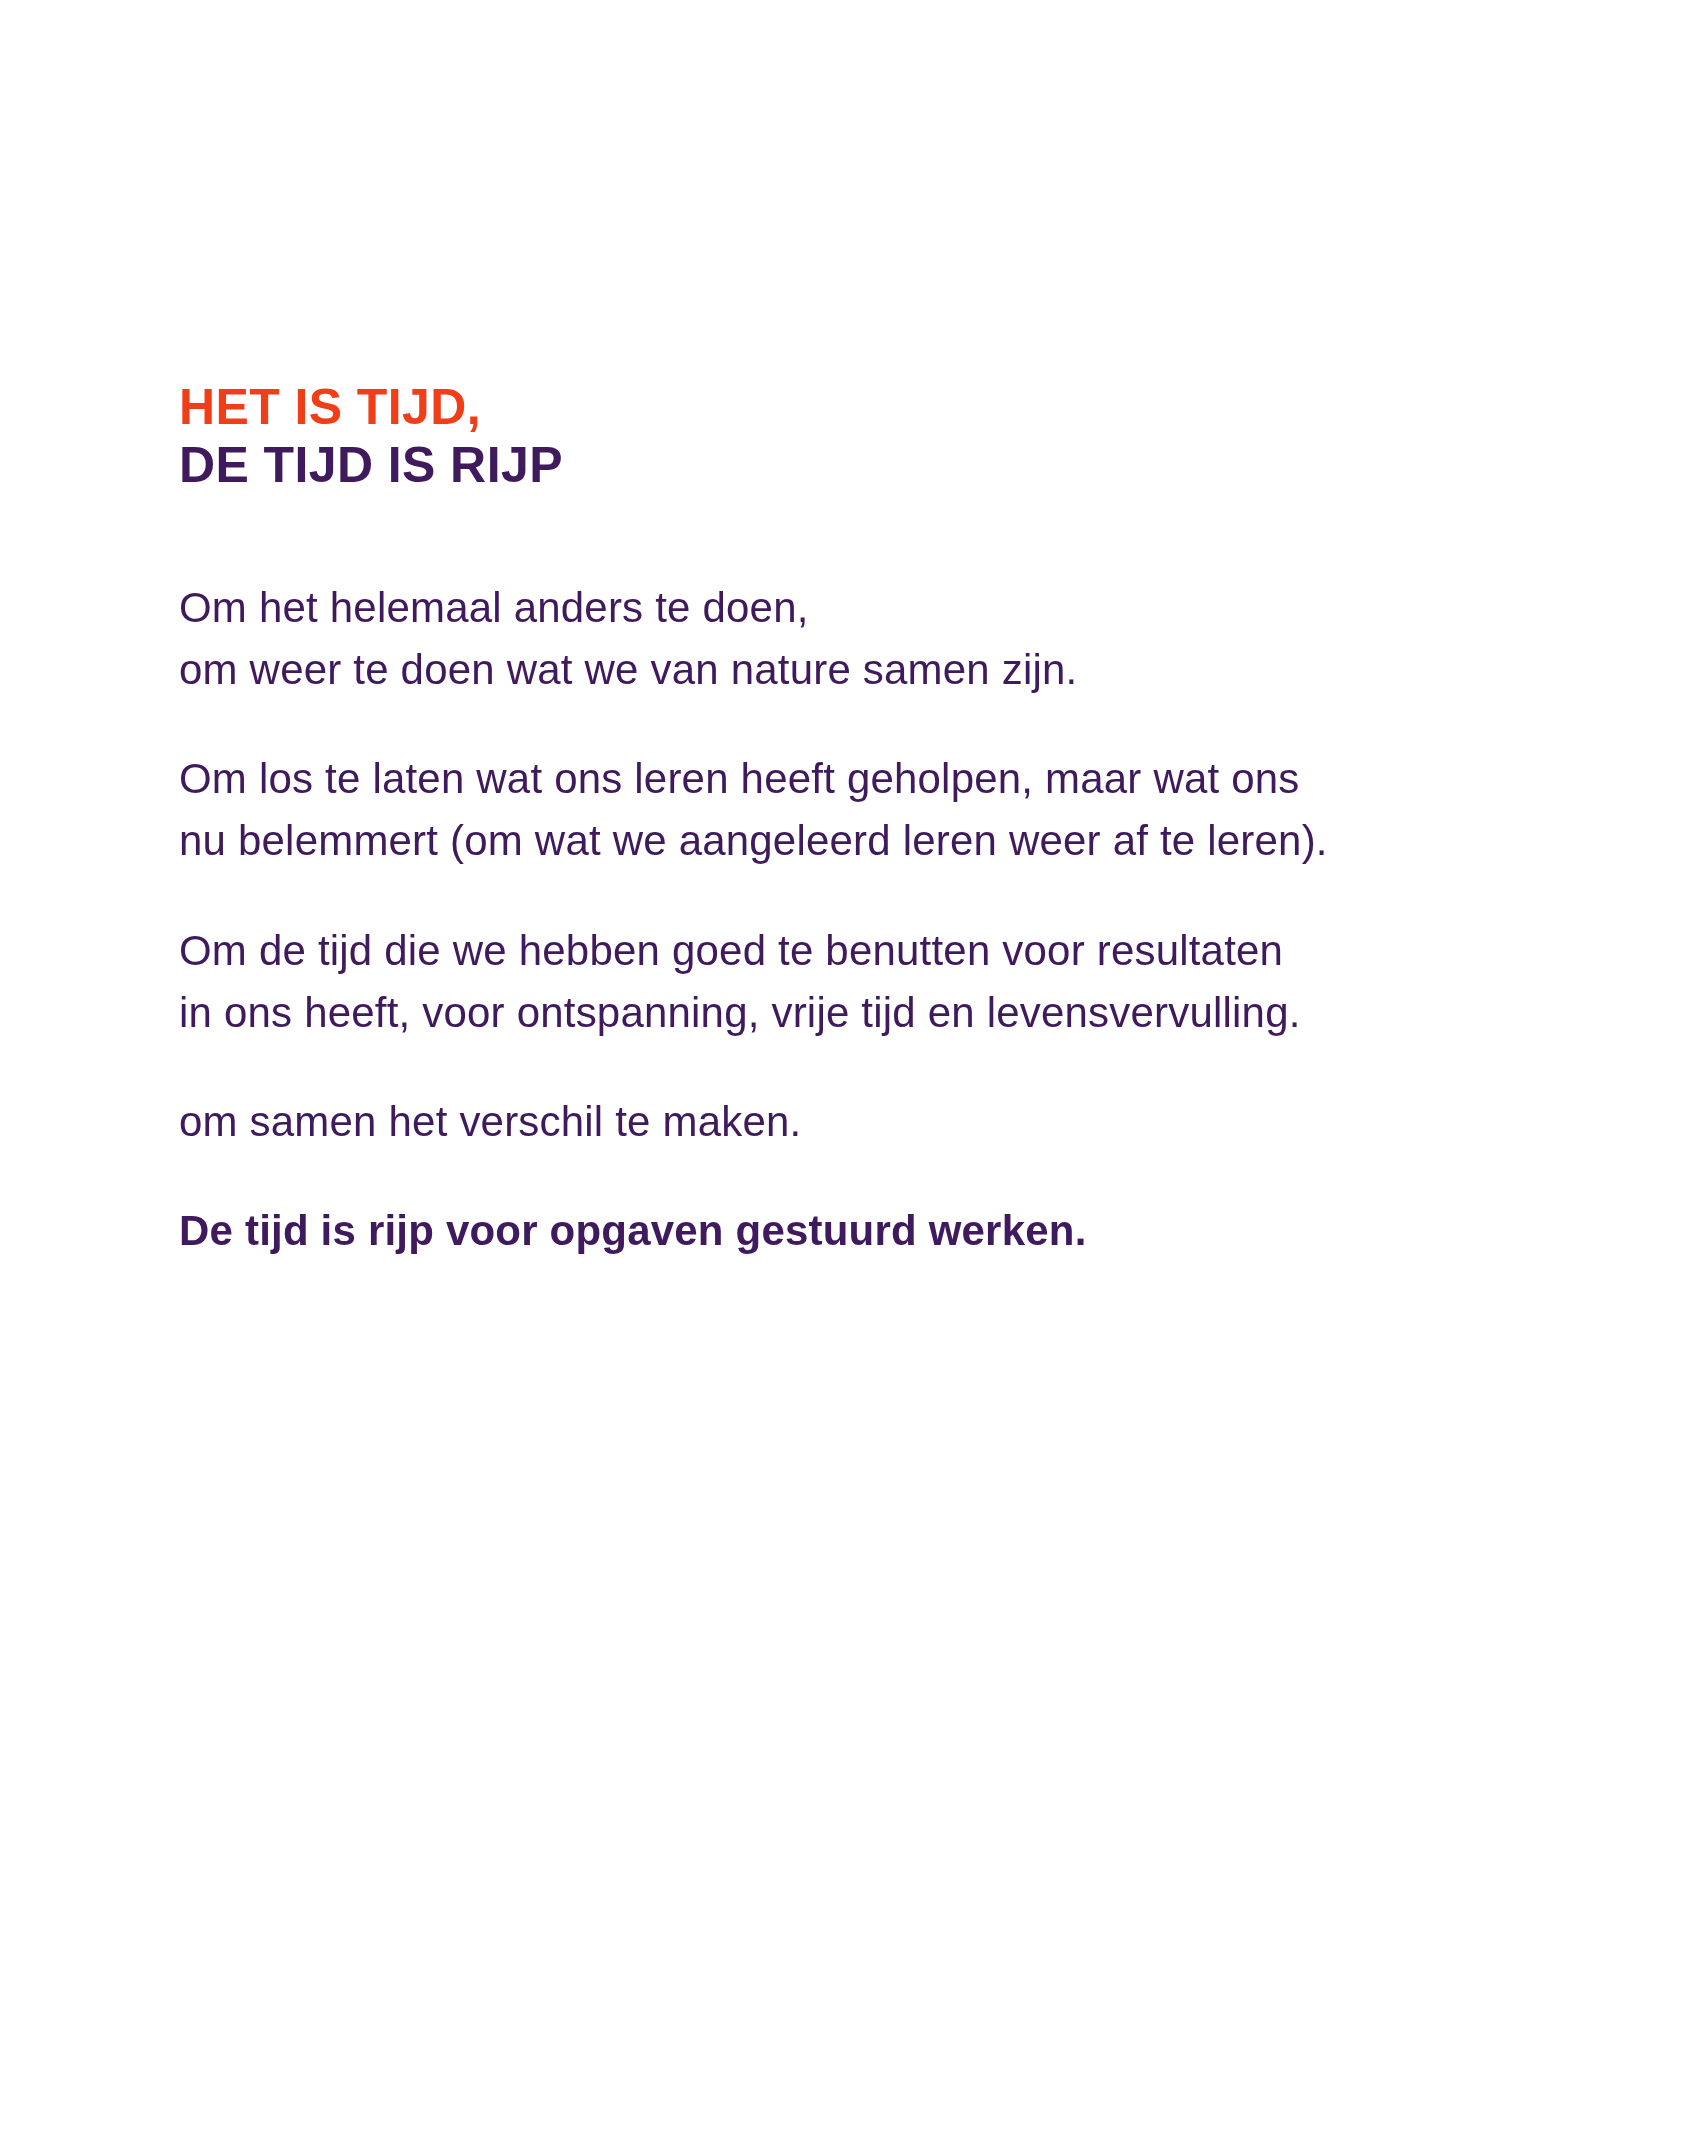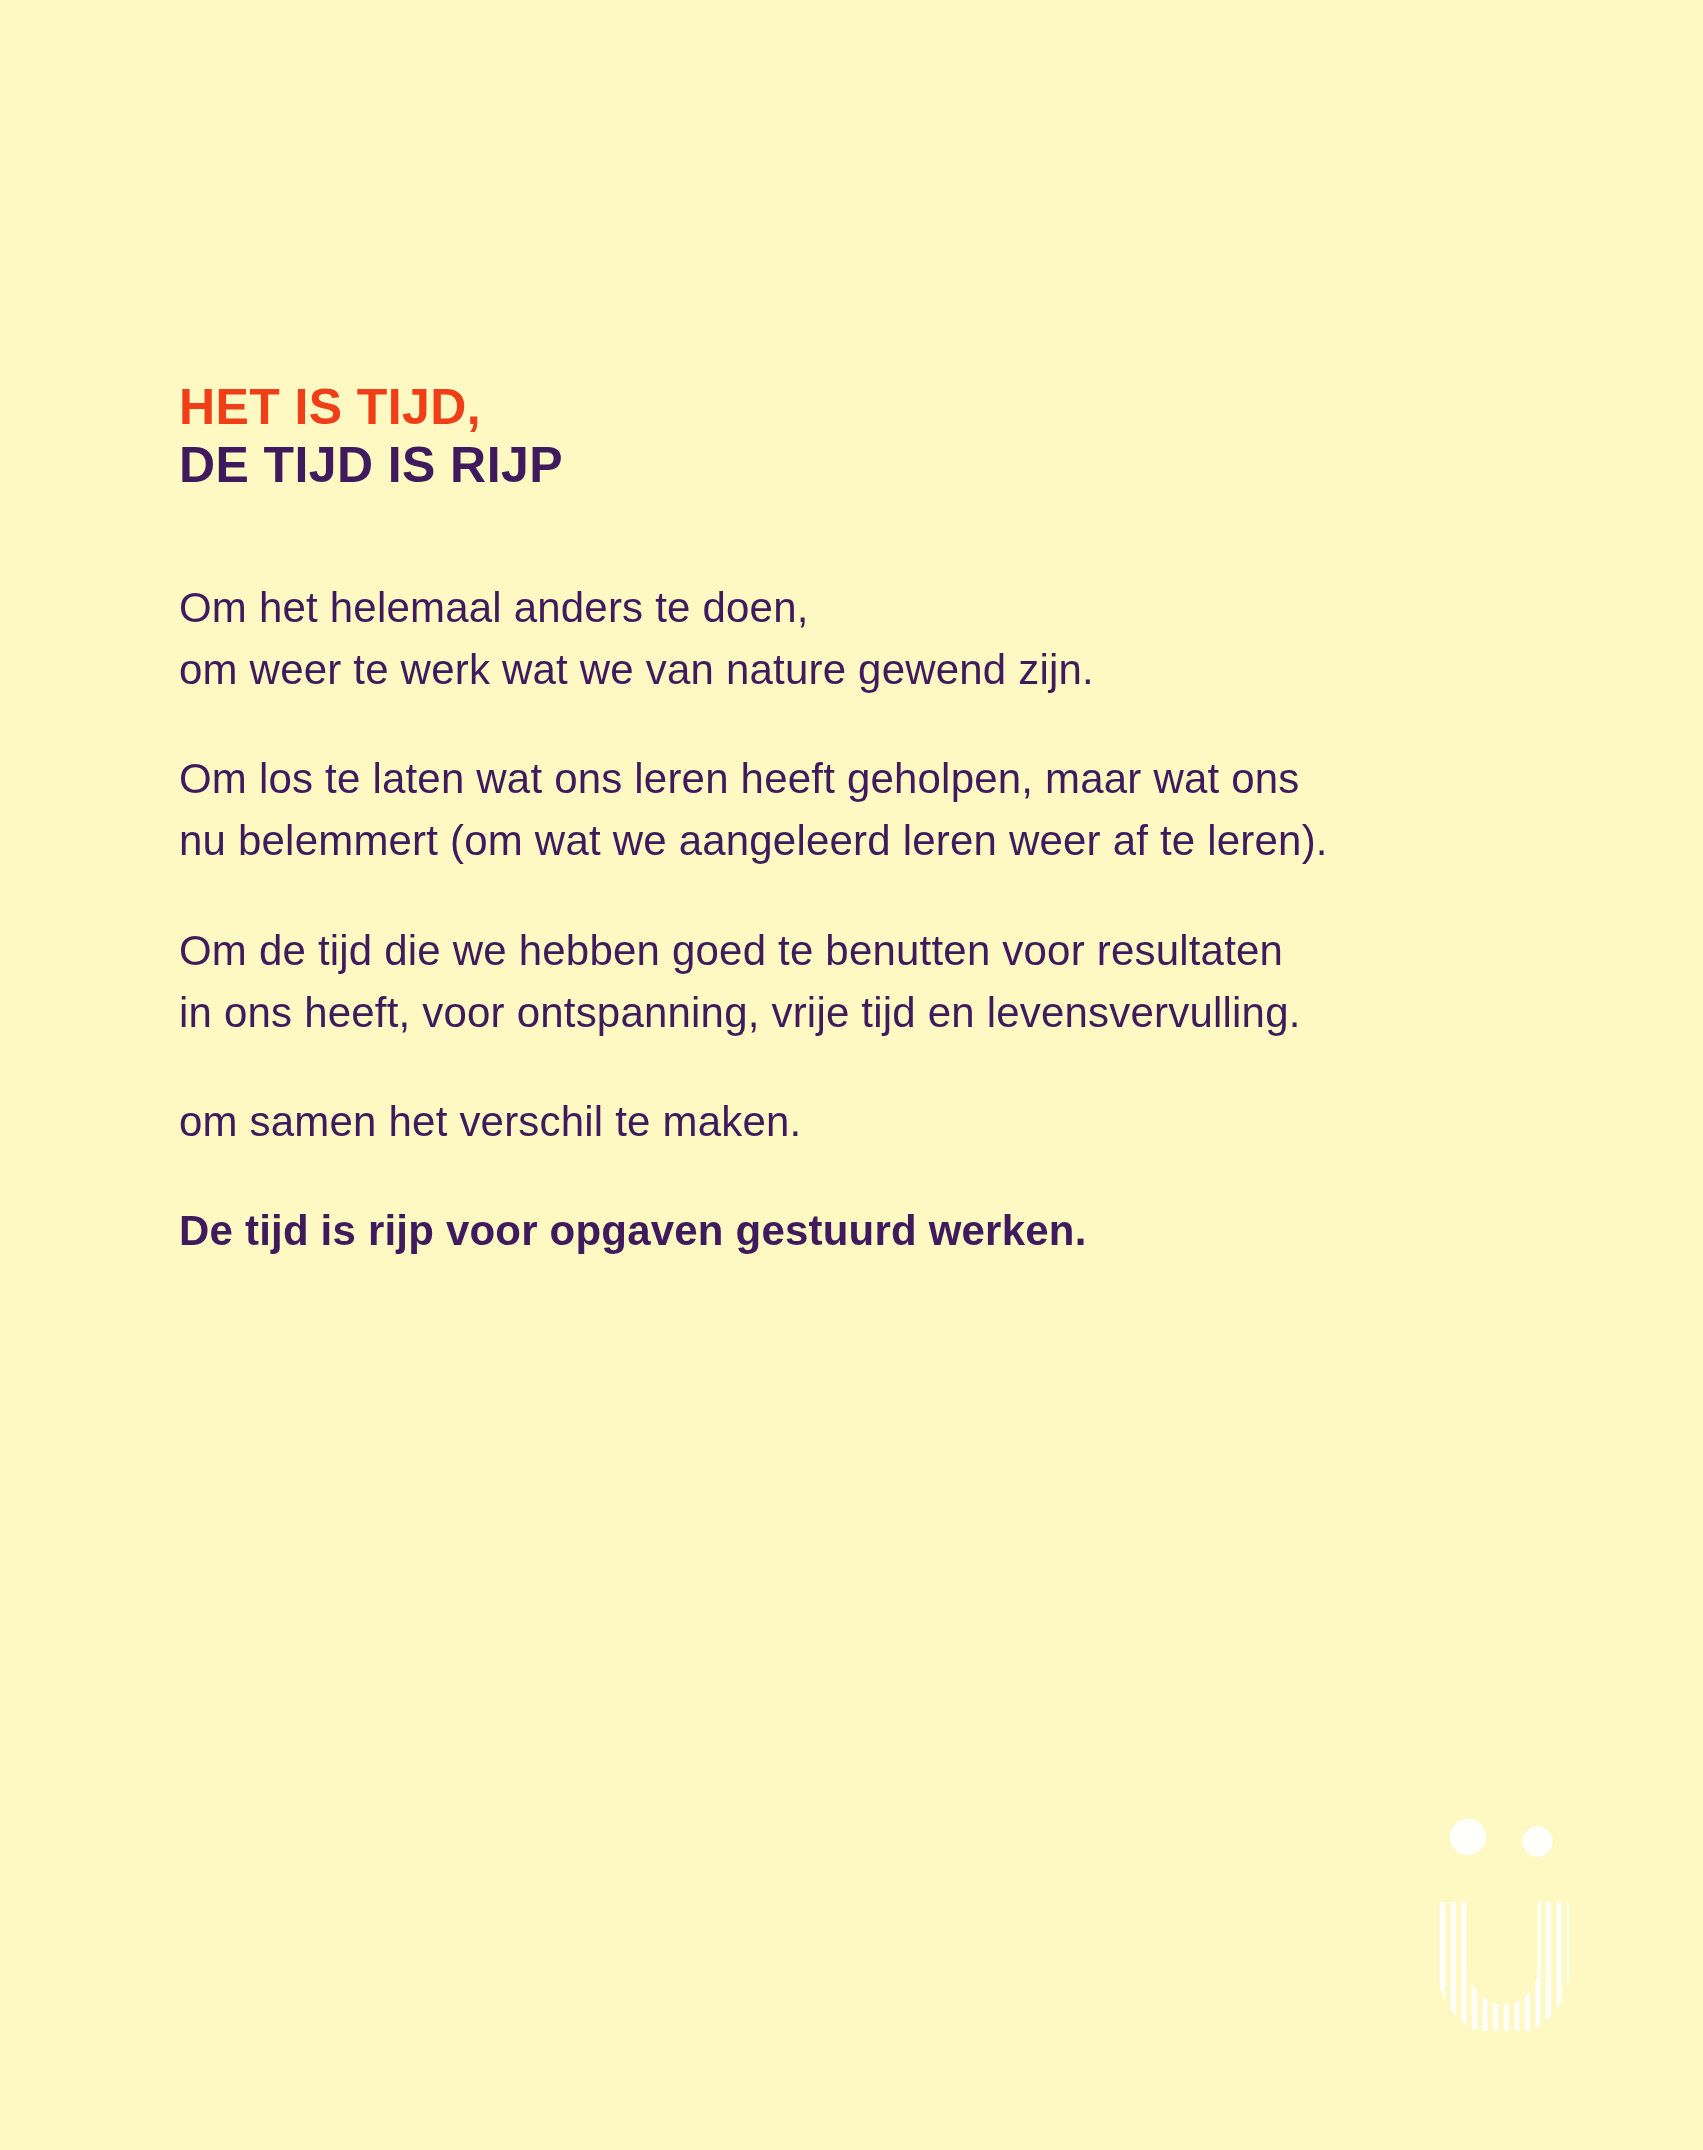--- a/index.html
+++ b/index.html
@@ -12,21 +12,21 @@
     background: #f3e4e5;
     font-family: "Liberation Sans", sans-serif;
     overflow: hidden;
     position: relative;
   }
 
   .page {
     position: relative;
     width: 1703px;
     height: 2151px;
-    background: #fef9c3;
+    background: #ffffff;
   }
 
   .content {
     position: absolute;
     left: 179px;
     top: 379px;
     width: 1290px;
   }
 
   .title-block {
@@ -99,21 +99,21 @@
 
     <div class="title-block">
       <div class="title-line title-line-1">HET IS TIJD,</div>
       <div class="title-line title-line-2">DE TIJD IS RIJP</div>
     </div>
 
     <div class="body-block">
 
       <p class="para">
         <span class="line">Om het helemaal anders te doen,</span>
-        <span class="line">om weer te werk wat we van nature gewend zijn.</span>
+        <span class="line">om weer te doen wat we van nature samen zijn.</span>
       </p>
 
       <p class="para">
         <span class="line">Om los te laten wat ons leren heeft geholpen, maar wat ons</span>
         <span class="line">nu belemmert (om wat we aangeleerd leren weer af te leren).</span>
       </p>
 
       <p class="para">
         <span class="line">Om de tijd die we hebben goed te benutten voor resultaten</span>
         <span class="line">in ons heeft, voor ontspanning, vrije tijd en levensvervulling.</span>

